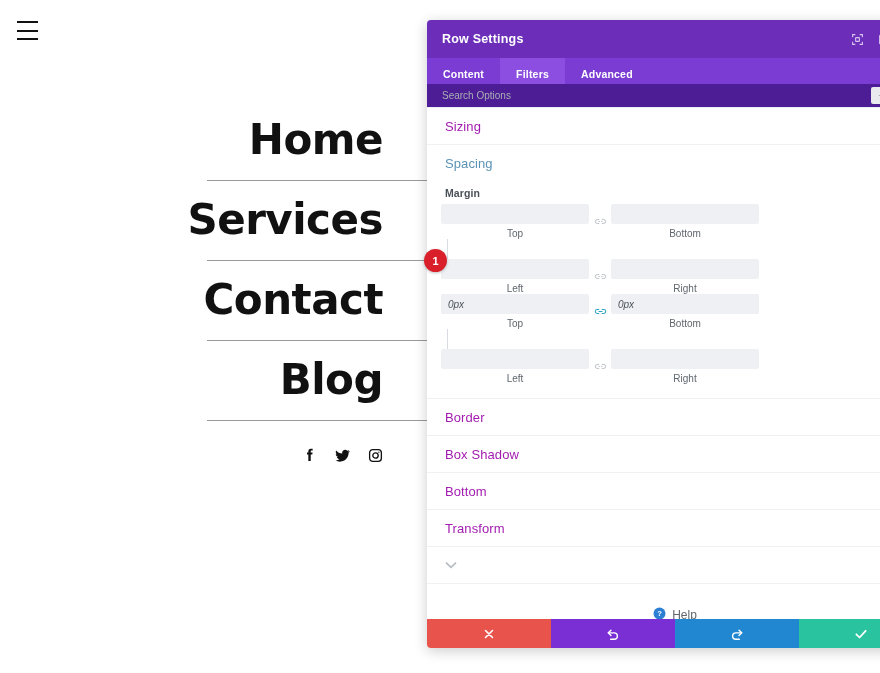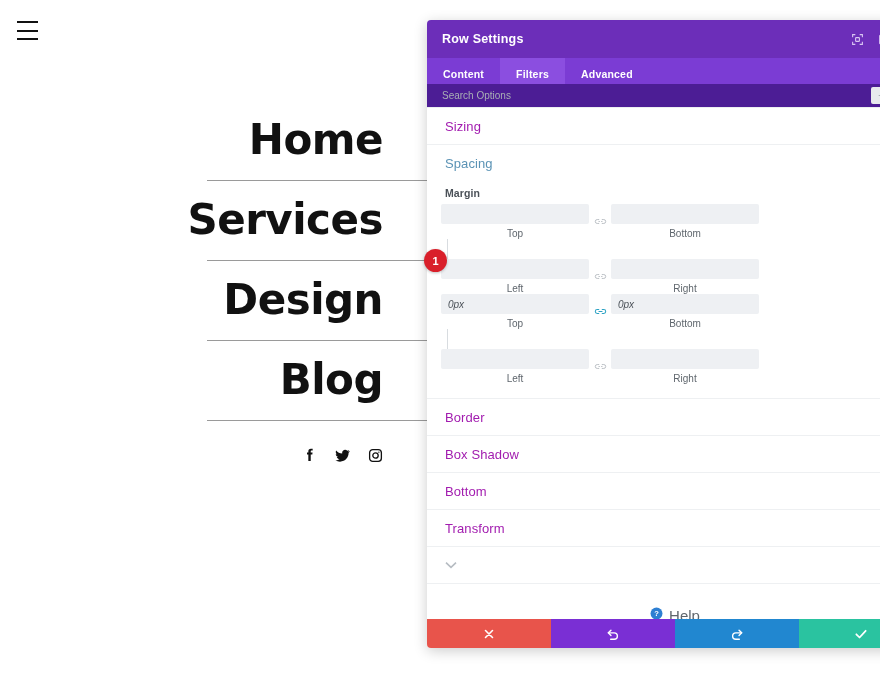--- a/index.html
+++ b/index.html
@@ -149,21 +149,21 @@
   .linkbtn {
     width: 22px; flex: none; display: flex; align-items: center; justify-content: center;
     color: #b9bec3; height: 20px; cursor: pointer;
   }
   .linkbtn.active { color: #2ea3c4; }
 
   .help-row {
     display: flex; align-items: center; justify-content: center; gap: 6px;
     padding: 22px 0 0 0;
   }
-  .help-label { font-size: 15px; color: #5f666d; }
+  .help-label { font-size: 12px; color: #5f666d; }
 
   .footer {
     height: 29px; display: flex; flex: none;
   }
   .fbtn {
     flex: 1; display: flex; align-items: center; justify-content: center;
     color: #ffffff; cursor: pointer;
   }
   .fbtn.cancel { background: #e8544b; }
   .fbtn.undo   { background: #7a2fd4; }
@@ -200,21 +200,21 @@
         <div class="label">Home</div>
       </div>
       <div class="menu-sep" style="top:80px"></div>
 
       <div class="menu-row">
         <div class="label">Services</div>
       </div>
       <div class="menu-sep" style="top:160px"></div>
 
       <div class="menu-row">
-        <div class="label">Design</div>
+        <div class="label">Contact</div>
       </div>
       <div class="menu-sep" style="top:240px"></div>
 
       <div class="menu-row">
         <div class="label">Blog</div>
       </div>
       <div class="menu-sep" style="top:320px"></div>
     </div>
 
     <div class="social-row">

